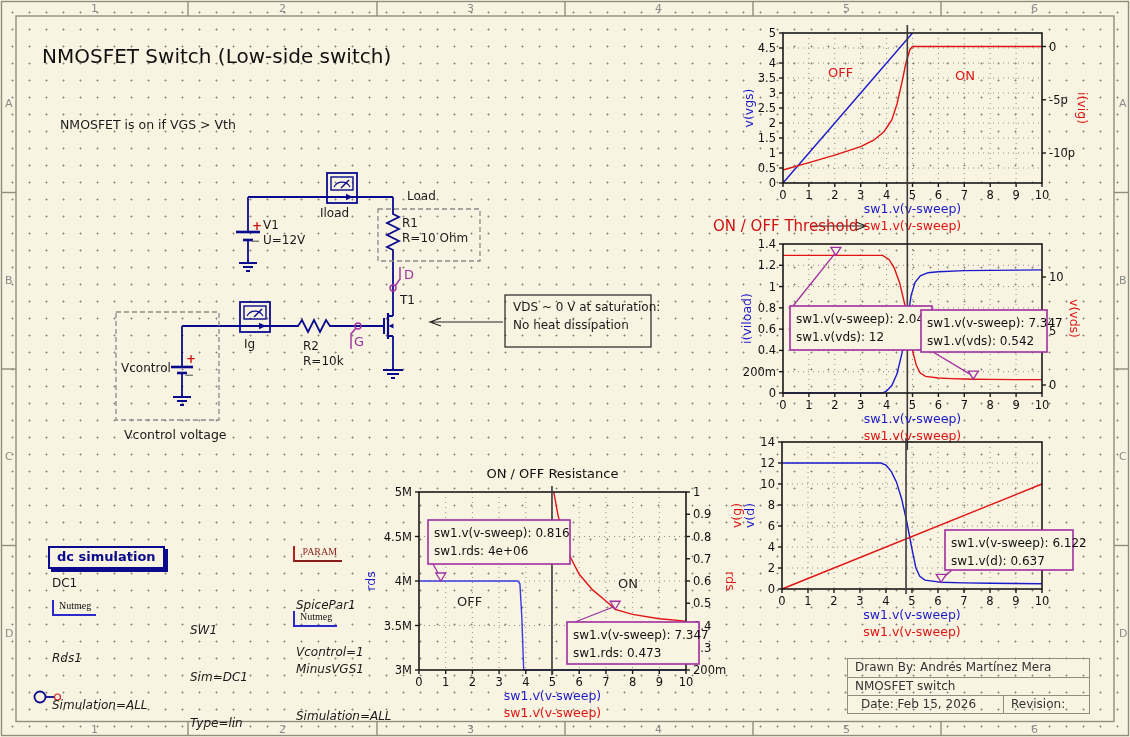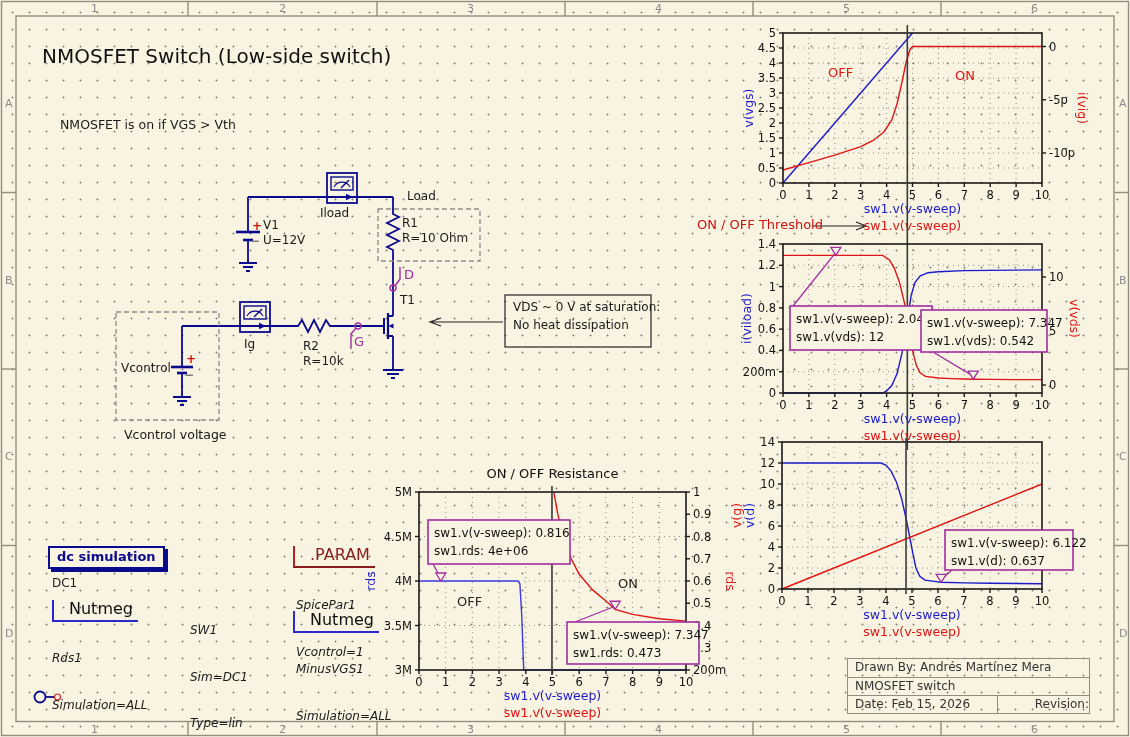--- a/index.html
+++ b/index.html
@@ -7,34 +7,34 @@
       background-color:#f9f4e1;
       background-image:radial-gradient(circle,rgba(40,40,40,.55) .9px,transparent 1.1px);
       background-size:17px 17px;background-position:4px 4px;
       font-family:"DejaVu Sans","Liberation Sans",sans-serif;color:#1a1a1a;}
   .abs{position:absolute;}
   .lbl{position:absolute;font-size:12px;line-height:1.2;white-space:pre;}.purple{color:#a02fa0}.red{color:#cc1111}.gray{color:#777}
   .title{font-size:20px;color:#111;}
   .desc{font-size:12.5px;}
   .simbox{position:absolute;border:2px solid #0a0a8f;box-shadow:3px 3px 0 #0a0a8f;
           padding:1px 7px 2px 7px;font-size:13px;font-weight:bold;color:#0a0a8f;line-height:1.25;}
-  .bracket{position:absolute;font-size:16px;padding:0 5px 2px 15px;line-height:1.15;}
+  .bracket{position:absolute;font-size:10px;padding:0 5px 2px 5px;line-height:1.15;font-family:Liberation Serif, serif;}
   .bracket.blue{border-left:2px solid #2a2acc;border-bottom:2px solid #2a2acc;color:#111;}
   .bracket.dred{border-left:2px solid #b22222;border-bottom:2px solid #8b1c1c;color:#8b1c1c;}
   .vlist{position:absolute;font-size:12px;line-height:15.5px;white-space:pre;font-style:italic;}
   .vlist span{display:block;}
   .plot{position:absolute;}
   .plot svg{overflow:visible;font-family:inherit;}
   .rul{position:absolute;font-size:11px;color:#8a8a8a;}
   .tb{position:absolute;left:847px;top:658px;width:241px;height:54px;border:1.4px solid #918e80;
       font-size:12px;color:#333;background:transparent;}
   .tb .row{border-bottom:1.4px solid #918e80;height:16.5px;padding:1px 0 0 7px;white-space:nowrap;overflow:hidden;}
-  .tb .row3{display:flex;height:17px;}
+  .tb .row3{display:flex;height:17px;margin-left:6px;}
   .tb .cell1{width:142px;border-right:1.4px solid #918e80;padding:1px 0 0 7px;}
-  .tb .cell2{flex:1;padding:1px 0 0 7px;text-align:right;}
+  .tb .cell2{flex:1;padding:1px 0 0 7px;}
 </style>
 </head>
 <body>
 
 <div id="cv">
 
   <svg class="abs" width="1130" height="737" style="left:0;top:0">
     <g stroke="#918e80" fill="none" stroke-width="1.4">
       <rect x="1.5" y="1.5" width="1127" height="734"></rect>
       <rect x="16" y="16" width="1098" height="705.5"></rect>
@@ -156,21 +156,21 @@
   <span class="lbl purple" style="left:354px;top:334px;font-size:13px">G</span>
   <span class="lbl" style="left:303px;top:339px">R2</span>
   <span class="lbl" style="left:303px;top:354px">R=10k</span>
   <span class="lbl" style="left:244px;top:337px">Ig</span>
   <span class="lbl red" style="left:186px;top:352px;font-weight:bold">+</span>
   <span class="lbl gray" style="left:184px;top:368px;font-weight:bold">−</span>
   <span class="lbl" style="left:121px;top:361px">Vcontrol</span>
   <span class="lbl" style="left:124px;top:427px;font-size:12.5px">Vcontrol voltage</span>
   <span class="lbl" style="left:513px;top:300px">VDS ~ 0 V at saturation:</span>
   <span class="lbl" style="left:513px;top:318px">No heat dissipation</span>
-  <span class="lbl red" style="left:697px;top:217px;font-size:13px">ON / OFF Threshold</span>
+  <span class="lbl red" style="left:713px;top:217px;font-size:15px">ON / OFF Threshold</span>
 
   <div class="simbox" style="left:48px;top:546px">
     <span>dc simulation</span>
   </div>
   <span class="lbl" style="left:52px;top:576px">DC1</span>
 
   <div class="bracket blue" style="left:52px;top:600px">
     <span>Nutmeg</span>
   </div>
   <div class="vlist" style="left:52px;top:620px">

